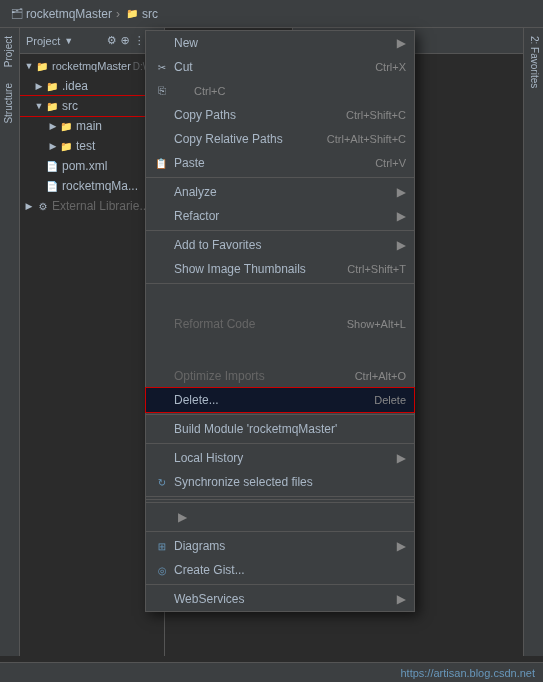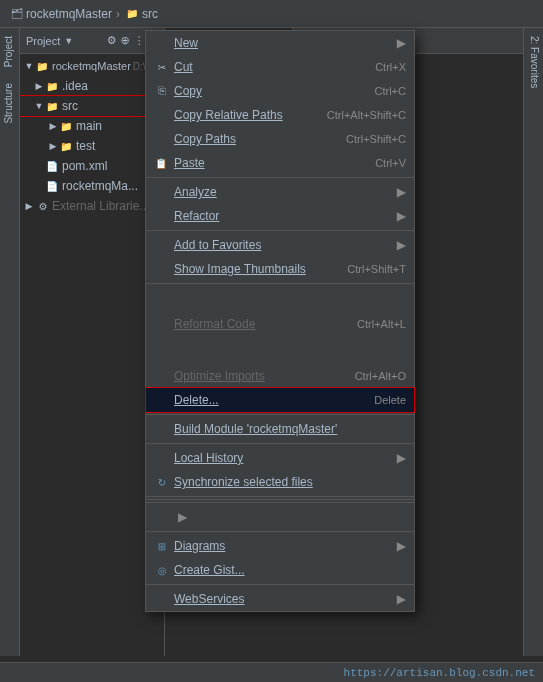--- a/index.html
+++ b/index.html
@@ -189,21 +189,20 @@
       outline: 1px solid #cc0000;
     }
     .menu-item.disabled {
       color: #666;
       cursor: default;
       margin-top: 28px;
     }
     .menu-item-label {
       flex: 1;
       white-space: nowrap;
-      text-decoration: underline;
     }
     .menu-item-shortcut {
       color: #888;
       font-size: 11px;
       margin-left: 20px;
     }
     .menu-item-arrow {
       color: #888;
       margin-left: 4px;
     }
@@ -235,21 +234,20 @@
       right: 0;
       height: 20px;
       background: #3c3f41;
       display: flex;
       align-items: center;
       justify-content: flex-end;
       padding: 0 8px;
       border-top: 1px solid #555;
       font-size: 11px;
       color: #6897bb;
-      font-family: Liberation Mono, monospace;
     }
 
     
     .side-tabs-right {
       width: 20px;
       background: #3c3f41;
       border-left: 1px solid #555;
       display: flex;
       flex-direction: column;
     }
@@ -407,34 +405,33 @@
   </div>
 
   <div class="menu-item">
     <span class="menu-icon">✂</span>
     <span class="menu-item-label">Cut</span>
     <span class="menu-item-shortcut">Ctrl+X</span>
   </div>
 
   <div class="menu-item">
     <span class="menu-icon">⎘</span>
-    <span class="menu-item-label">Copy</span>
     <span class="menu-item-shortcut">Ctrl+C</span>
+  </div>
+
+  <div class="menu-item">
+    <span class="menu-icon-spacer"></span>
+    <span class="menu-item-label">Copy Paths</span>
+    <span class="menu-item-shortcut">Ctrl+Shift+C</span>
   </div>
 
   <div class="menu-item">
     <span class="menu-icon-spacer"></span>
     <span class="menu-item-label">Copy Relative Paths</span>
     <span class="menu-item-shortcut">Ctrl+Alt+Shift+C</span>
-  </div>
-
-  <div class="menu-item">
-    <span class="menu-icon-spacer"></span>
-    <span class="menu-item-label">Copy Paths</span>
-    <span class="menu-item-shortcut">Ctrl+Shift+C</span>
   </div>
 
   <div class="menu-item">
     <span class="menu-icon">📋</span>
     <span class="menu-item-label">Paste</span>
     <span class="menu-item-shortcut">Ctrl+V</span>
   </div>
 
   <div class="menu-separator"></div>
 
@@ -462,21 +459,21 @@
     <span class="menu-icon-spacer"></span>
     <span class="menu-item-label">Show Image Thumbnails</span>
     <span class="menu-item-shortcut">Ctrl+Shift+T</span>
   </div>
 
   <div class="menu-separator"></div>
 
   <div class="menu-item disabled">
     <span class="menu-icon-spacer"></span>
     <span class="menu-item-label">Reformat Code</span>
-    <span class="menu-item-shortcut">Ctrl+Alt+L</span>
+    <span class="menu-item-shortcut">Show+Alt+L</span>
   </div>
 
   <div class="menu-item disabled">
     <span class="menu-icon-spacer"></span>
     <span class="menu-item-label">Optimize Imports</span>
     <span class="menu-item-shortcut">Ctrl+Alt+O</span>
   </div>
 
   <div class="menu-item highlighted">
     <span class="menu-icon-spacer"></span>

